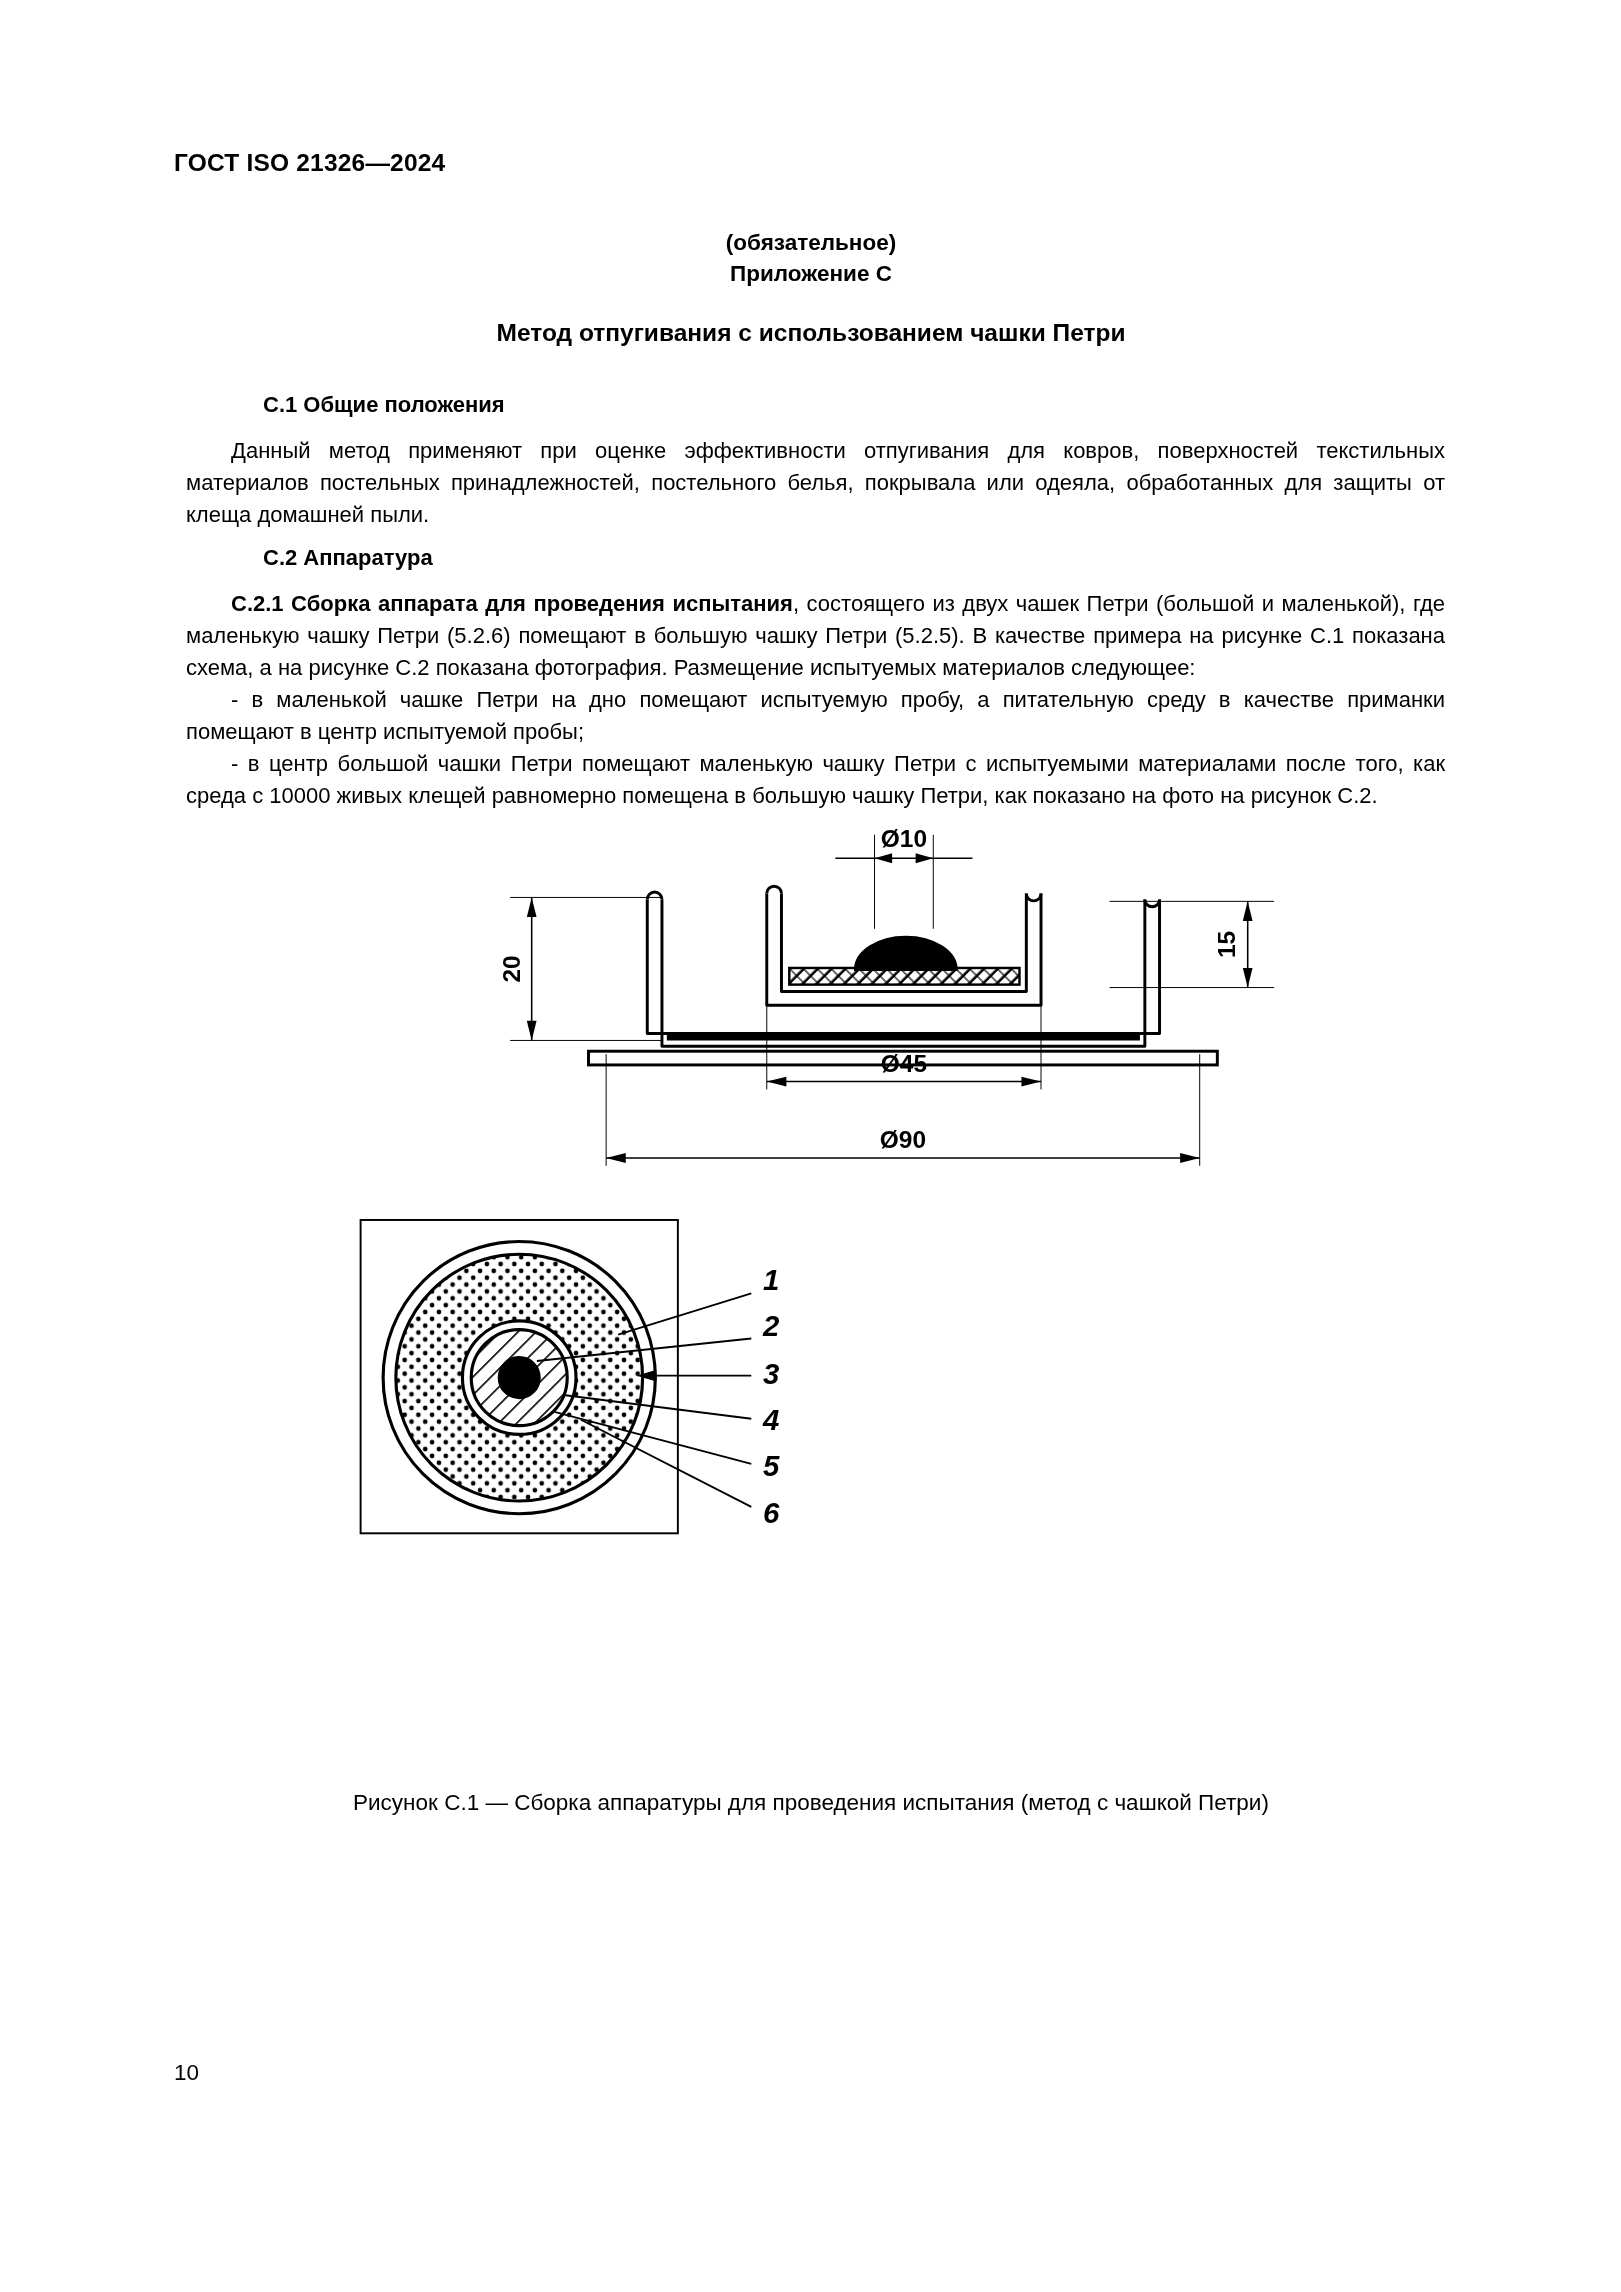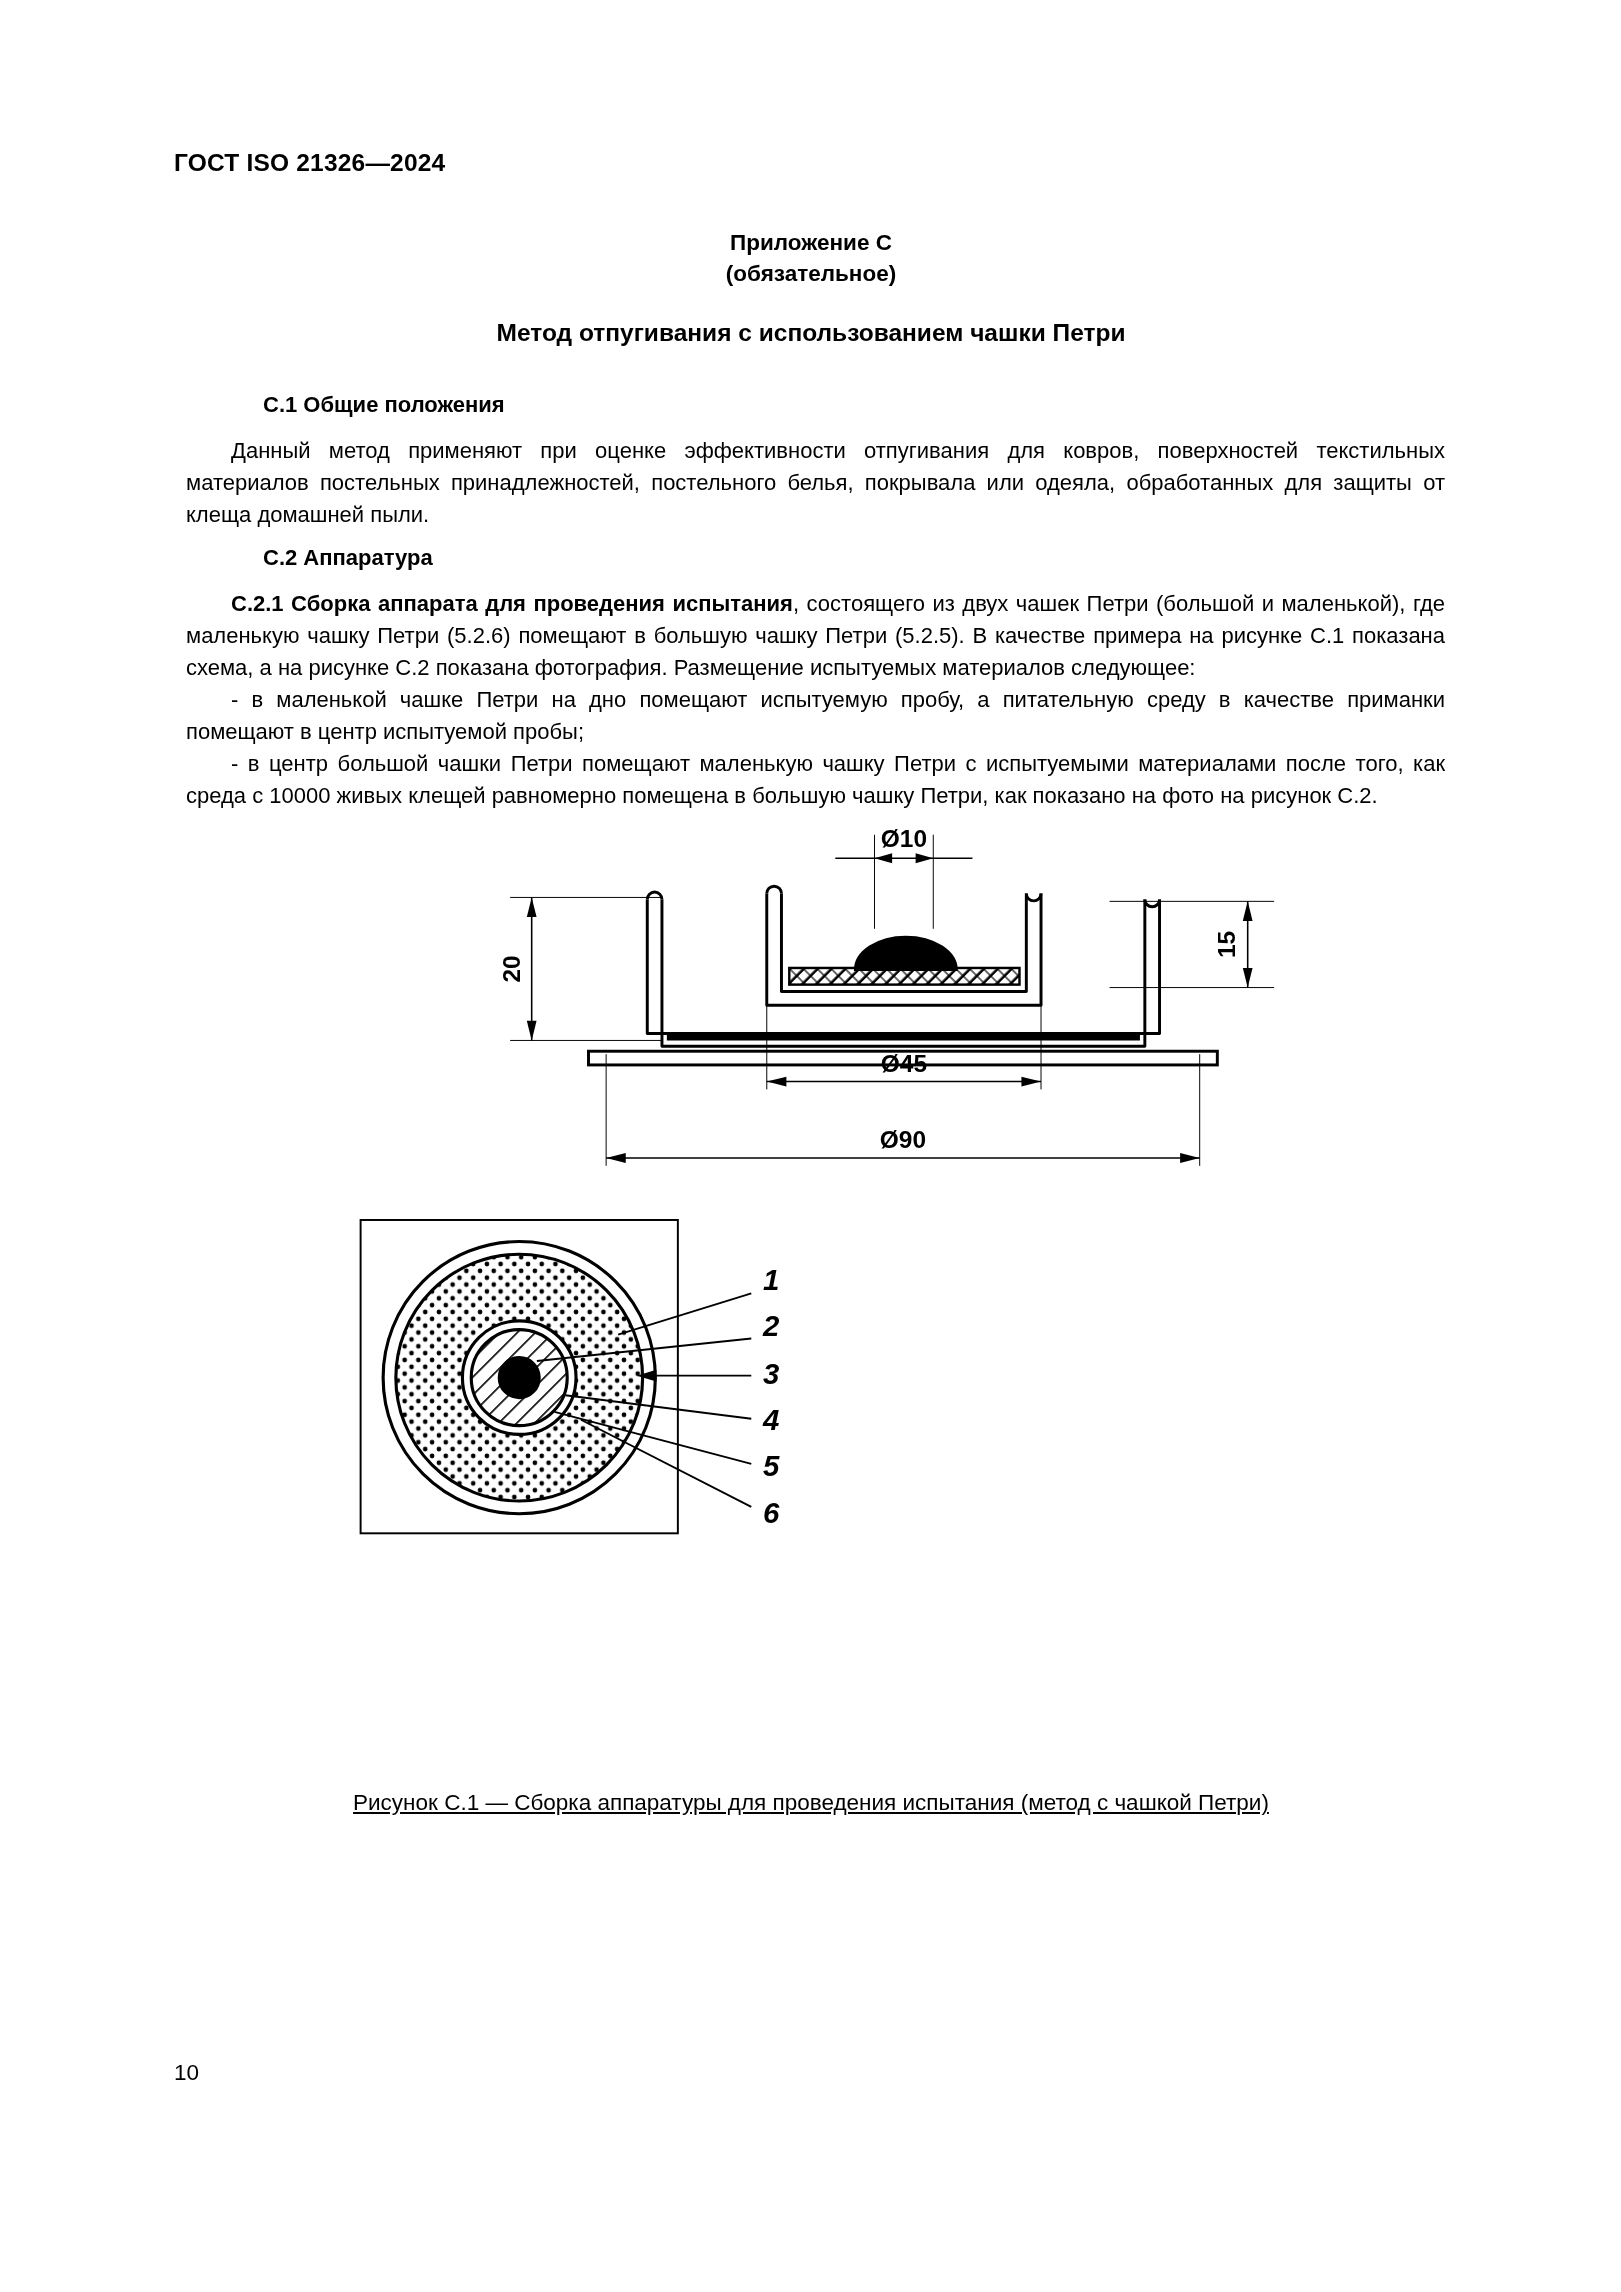--- a/index.html
+++ b/index.html
@@ -91,41 +91,40 @@
     font-size: 19.6px;
     line-height: 28px;
   }
   .fig-caption {
     position: absolute;
     left: 174px;
     top: 1790px;
     width: 1274px;
     text-align: center;
     font-size: 22.5px;
-    text-decoration: underline;
   }
 
   
   .pageno {
     position: absolute;
     left: 174px;
     top: 2060px;
     font-size: 22.5px;
   }
 </style>
 </head>
 <body>
 
 <div class="page">
 
   <div class="doc-header">ГОСТ ISO 21326—2024</div>
 
   <div class="annex-block">
+    <div>(обязательное)</div>
     <div>Приложение С</div>
-    <div>(обязательное)</div>
   </div>
 
   <div class="method-title">Метод отпугивания с использованием чашки Петри</div>
 
   <div class="sec-head" style="top:392px;">C.1  Общие положения</div>
 
   <div class="txtblock" style="top:435px;"><span class="ind"></span><span>Данный метод применяют при оценке эффективности отпугивания для ковров, поверхностей текстильных материалов постельных принадлежностей, постельного белья, покрывала или одеяла, обработанных для защиты от клеща домашней пыли.</span></div>
 
   <div class="sec-head" style="top:545px;">C.2  Аппаратура</div>
 

